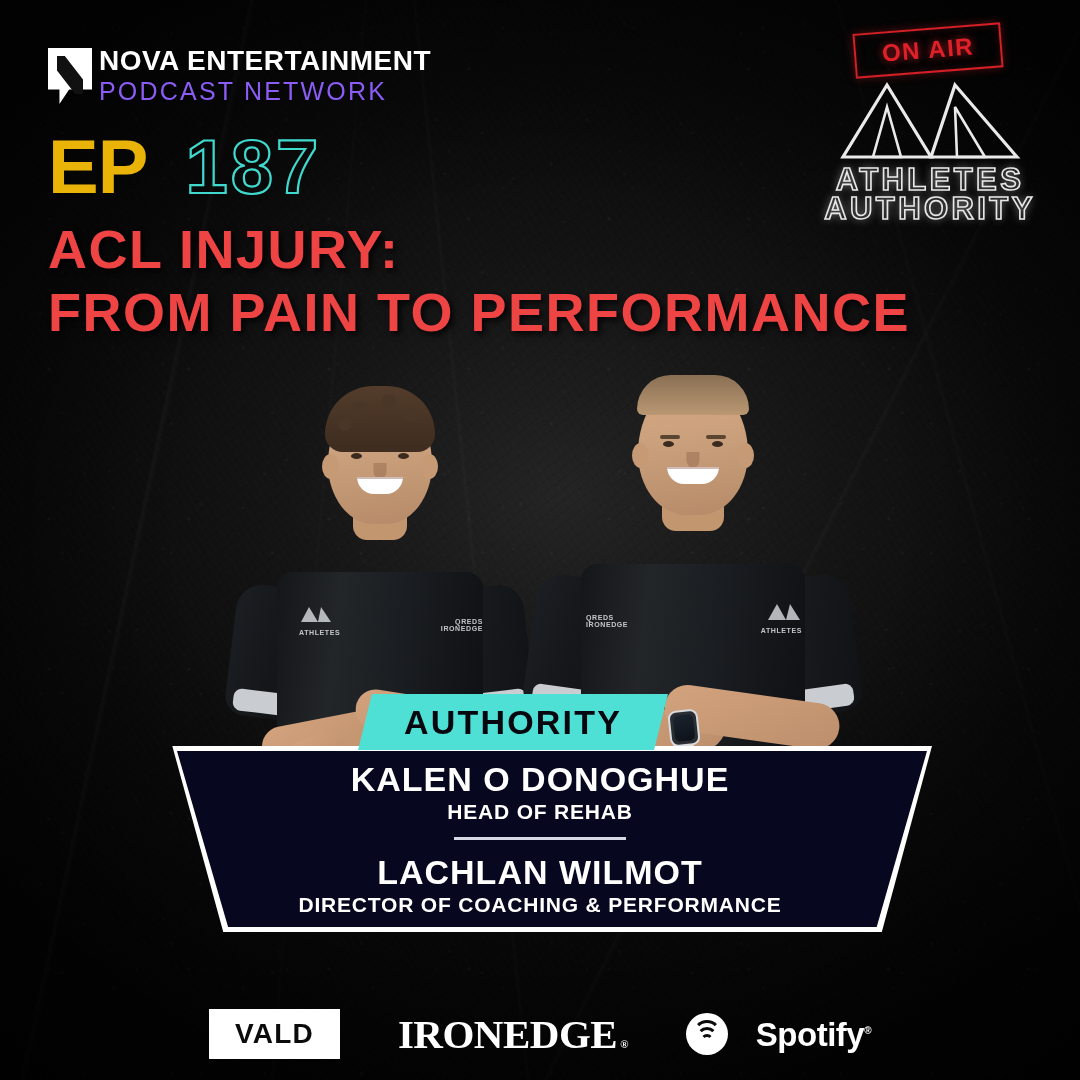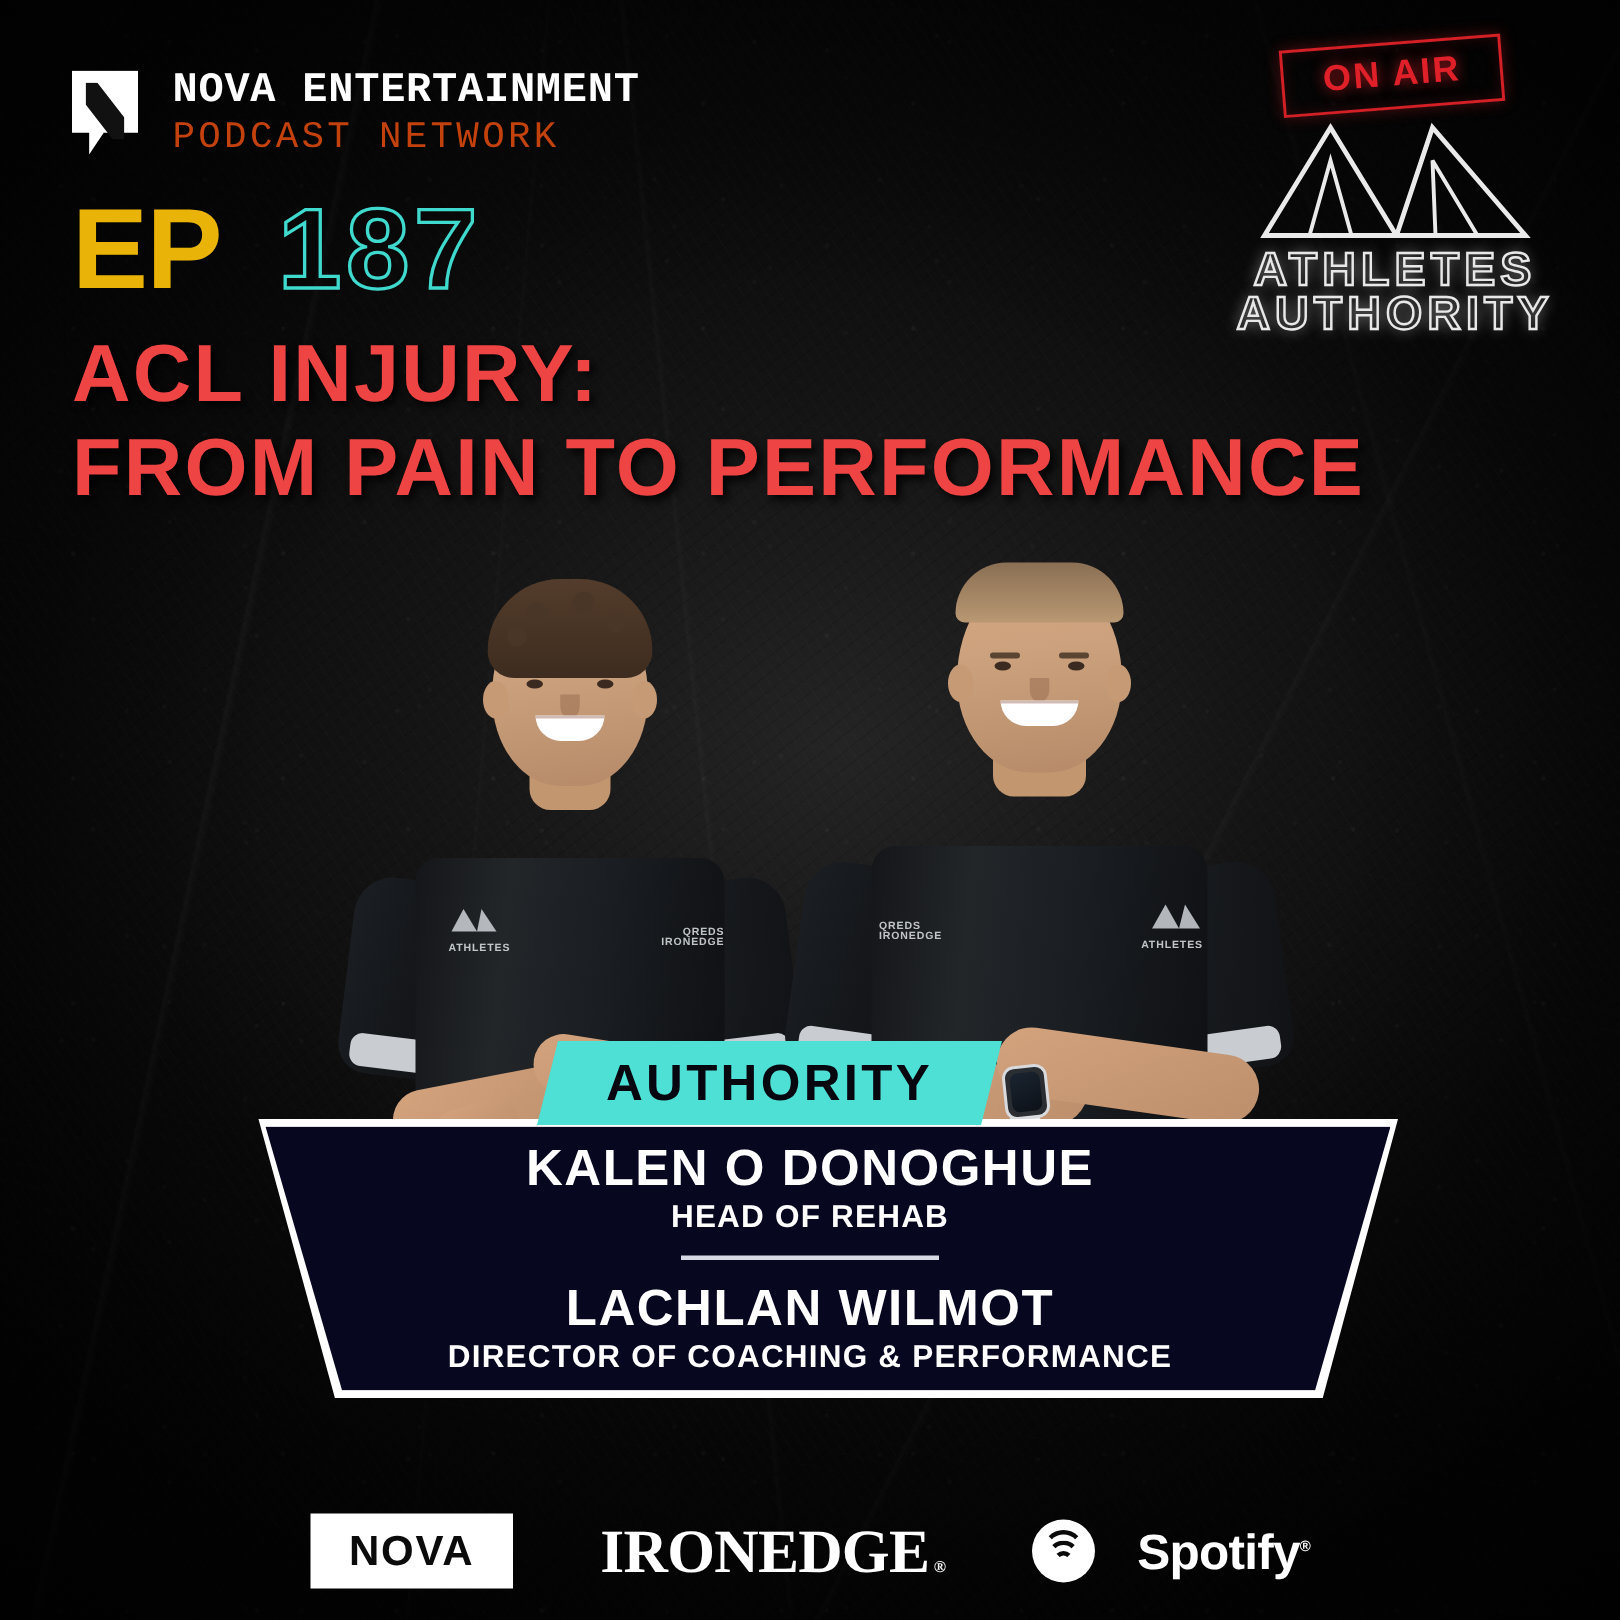--- a/index.html
+++ b/index.html
@@ -55,34 +55,34 @@
       repeating-linear-gradient(57deg, rgba(255,255,255,.05) 0 1px, transparent 1px 7px),
       repeating-linear-gradient(-38deg, rgba(0,0,0,.4) 0 1px, transparent 1px 9px),
       repeating-linear-gradient(13deg, rgba(255,255,255,.03) 0 1px, transparent 1px 13px);
   }
   .bg-vignette {
     position:absolute; inset:0;
     background:radial-gradient(ellipse 78% 70% at 50% 48%, transparent 42%, rgba(0,0,0,.55) 82%, rgba(0,0,0,.85) 100%);
   }
 
   
-  .nova { position:absolute; left:48px; top:47px; display:flex; align-items:flex-start; gap:23px;font-family:Liberation Mono, monospace; }
+  .nova { position:absolute; left:48px; top:47px; display:flex; align-items:flex-end; gap:7px; }
   .nova-mark { width:44px; height:56px; position:relative; }
   .nova-mark .shield {
     position:absolute; inset:0; background:#fff;
     clip-path:polygon(0 0,100% 0,100% 74%,48% 74%,26% 100%,26% 74%,0 74%);
   }
   .nova-mark .n {
     position:absolute; left:9px; top:8px; width:26px; height:38px;
     background:#111;
     clip-path:polygon(0 0,30% 0,100% 62%,100% 0,100% 0,100% 100%,70% 100%,0 38%,0 100%);
   }
   .nova-txt { display:flex; flex-direction:column; line-height:1; }
   .nova-l1 { font-size:28px; font-weight:700; letter-spacing:.5px; color:#fff; font-stretch:condensed; }
-  .nova-l2 { font-size:25px; font-weight:400; letter-spacing:2.2px; color:#c2410c; margin-top:4px; }
+  .nova-l2 { font-size:25px; font-weight:400; letter-spacing:2.2px; color:#8b5cf6; margin-top:4px; }
 
   
   .aa-block { position:absolute; right:40px; top:28px; width:220px; text-align:center; }
   .onair {
     display:inline-block; transform:rotate(-4.5deg);
     border:2.5px solid #d31f26; color:#e02029;
     font-size:24px; font-weight:700; letter-spacing:1.5px;
     padding:6px 26px 7px; margin-right:4px;
     text-shadow:0 0 9px rgba(224,32,41,.75);
     box-shadow:0 0 10px rgba(211,31,38,.35), inset 0 0 10px rgba(211,31,38,.18);
@@ -401,21 +401,21 @@
     <div class="panel-in">
       <div class="g-name">KALEN O DONOGHUE</div>
       <div class="g-role">HEAD OF REHAB</div>
       <div class="g-sep"></div>
       <div class="g-name">LACHLAN WILMOT</div>
       <div class="g-role">DIRECTOR OF COACHING &amp; PERFORMANCE</div>
     </div>
   </div>
 
   <div class="sponsors">
-    <div class="vald">NOVA</div>
+    <div class="vald">VALD</div>
     <div class="ironedge">
       <span>IRONEDGE</span>
       <span class="reg">®</span>
     </div>
     <div class="spotify">
       <div class="sp-mark">
         <i class="sp-w1"></i>
           <i class="sp-w2"></i>
           <i class="sp-w3"></i>
       </div>

